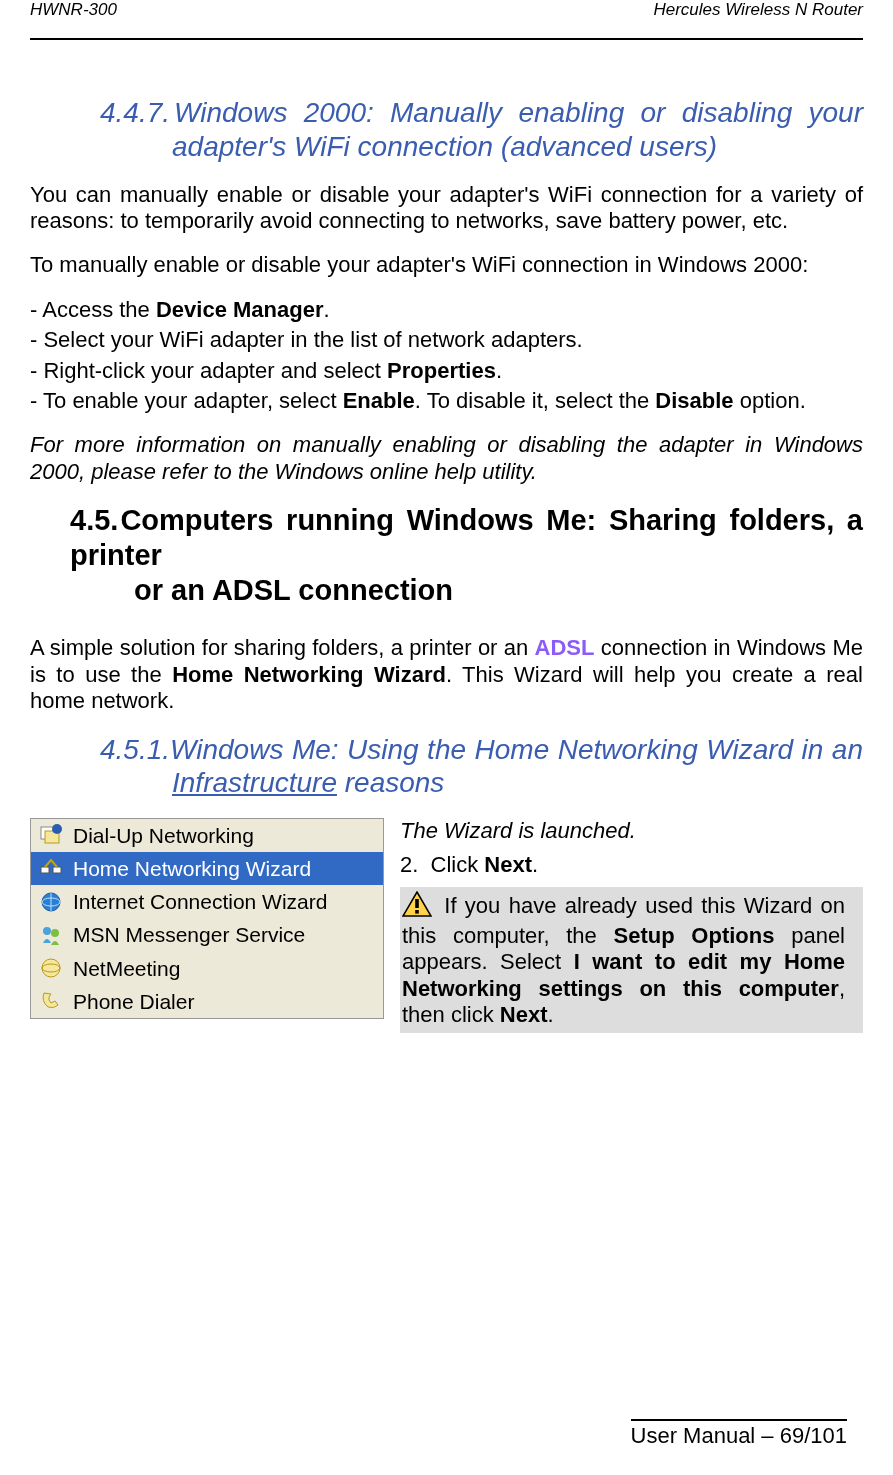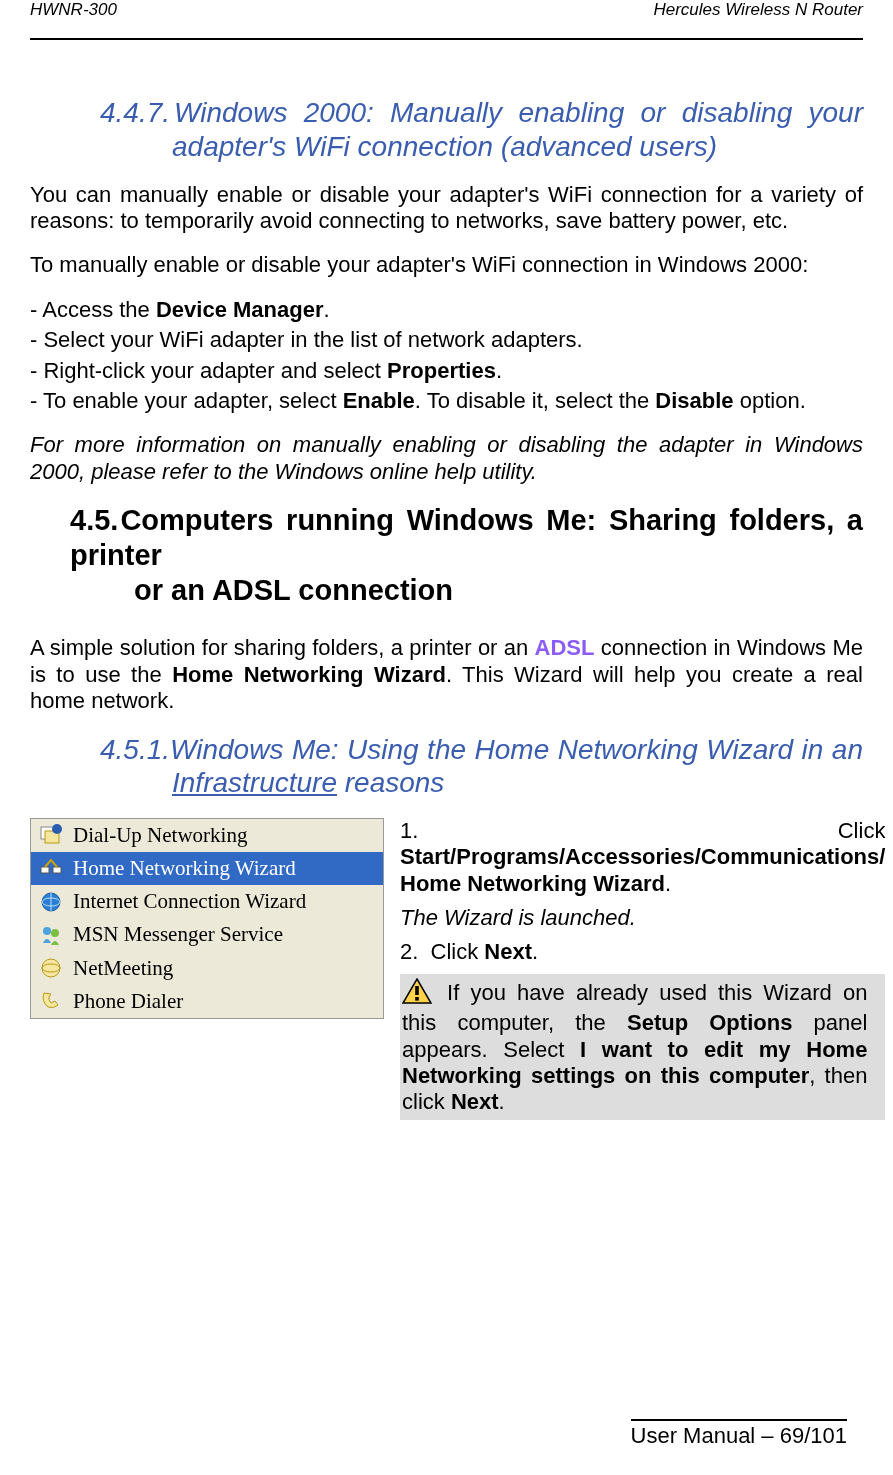--- a/index.html
+++ b/index.html
@@ -71,21 +71,21 @@
     width: 352px;
     border: 1px solid #999;
     background: #ece9d8;
     flex-shrink: 0;
   }
   .menu-item {
     display: flex;
     align-items: center;
     gap: 10px;
     padding: 4px 8px;
-    font-family: Liberation Serif, serif;
+    font-family: Liberation Sans, sans-serif;
     font-size: 21px;
     color: #000;
   }
   .menu-item.selected {
     background: #316ac5;
     color: #fff;
   }
   .menu-icon {
     width: 24px;
     height: 24px;
@@ -227,23 +227,20 @@
         <span class="menu-icon">
           <svg width="24" height="24" viewBox="0 0 24 24">
             <path d="M5 4 q-3 8 4 14 q6 2 10 -2 l-3 -4 l-4 2 q-3 -3 -2 -6 l2 -3 z" fill="#f5e79e" stroke="#b89a1a"></path>
           </svg>
         </span>
         <span>Phone Dialer</span>
       </div>
     </div>
 
     <div class="rightcol">
-      <p>
-        1.&nbsp;&nbsp;<span>Click </span><b>Start/Programs/Accessories/Communications/ Home Networking Wizard</b><span>.</span>
-      </p>
       <p class="italic">The Wizard is launched.</p>
       <p>
         2.&nbsp;&nbsp;<span>Click </span><b>Next</b><span>.</span>
       </p>
       <div class="warnbox">
         <span class="warn-icon">
           <svg width="30" height="26" viewBox="0 0 30 26">
             <polygon points="15,1 29,25 1,25" fill="#ffd24a" stroke="#000" stroke-width="1.5"></polygon>
             <rect x="13.2" y="8" width="3.6" height="9" fill="#000"></rect>
             <rect x="13.2" y="19" width="3.6" height="3.6" fill="#000"></rect>

